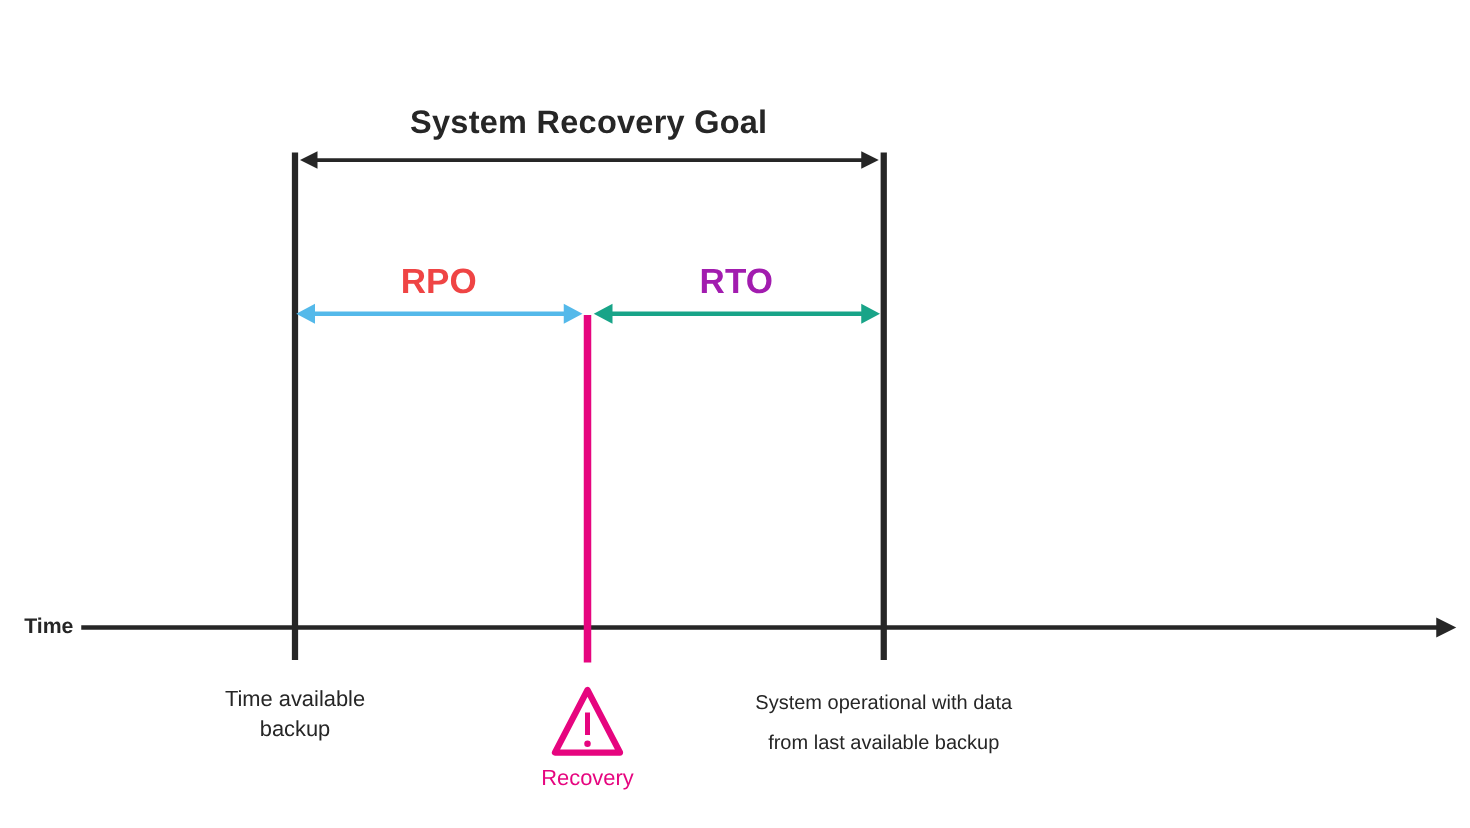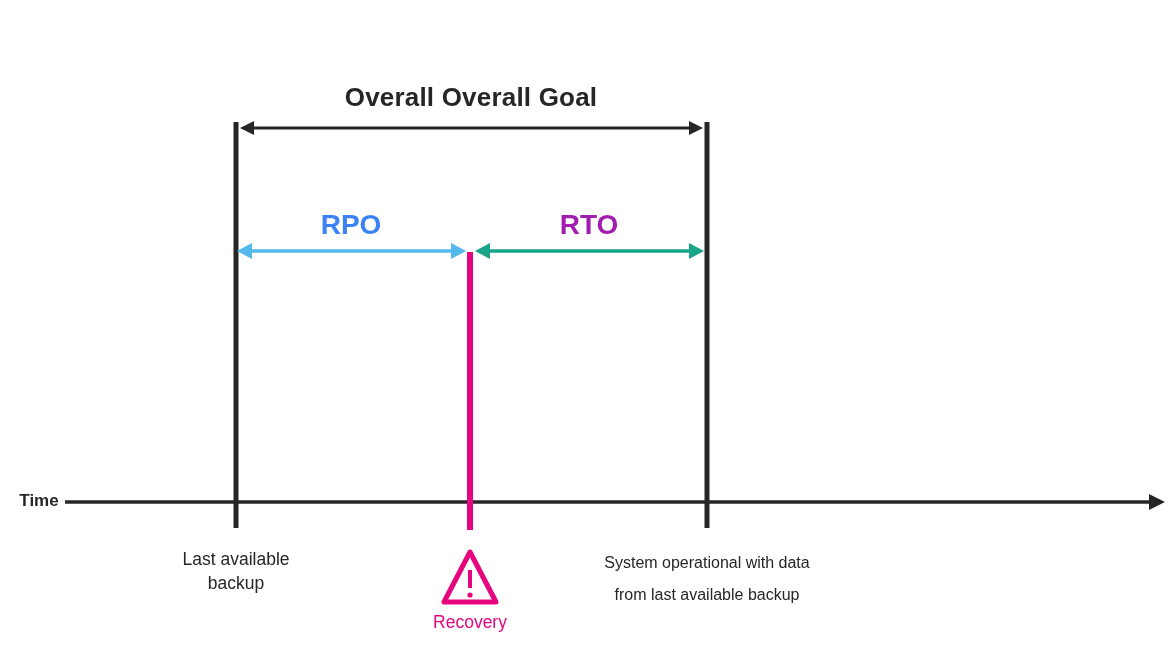--- a/index.html
+++ b/index.html
@@ -34,21 +34,21 @@
     font-size: 26px;
     font-weight: 700;
     letter-spacing: 0.2px;
   }
   .rpo-label {
     left: 301px;
     top: 209px;
     width: 100px;
     font-size: 28px;
     font-weight: 700;
-    color: #3b82f6;
+    color: #ef4444;
   }
   .rto-label {
     left: 539px;
     top: 209px;
     width: 100px;
     font-size: 28px;
     font-weight: 700;
     color: #a21caf;
   }
   .time-label {
@@ -117,27 +117,27 @@
 
     <line x1="470" y1="252" x2="470" y2="530" stroke="#e6057f" stroke-width="6"></line>
 
     <g>
       <path d="M 470 552 L 444 602 L 496 602 Z" fill="none" stroke="#e6057f" stroke-width="5" stroke-linejoin="round"></path>
       <line x1="470" y1="570" x2="470" y2="588" stroke="#e6057f" stroke-width="4"></line>
       <circle cx="470" cy="595" r="2.6" fill="#e6057f"></circle>
     </g>
   </svg>
 
-  <div class="lbl diagram-title">Overall Overall Goal</div>
+  <div class="lbl diagram-title">System Recovery Goal</div>
 
   <div class="lbl rpo-label">RPO</div>
 
   <div class="lbl rto-label">RTO</div>
 
   <div class="lbl time-label">Time</div>
 
-  <div class="lbl left-marker-label">Last available backup</div>
+  <div class="lbl left-marker-label">Time available backup</div>
 
   <div class="lbl right-marker-label">System operational with data from last available backup</div>
 
   <div class="lbl incident-label">Recovery</div>
 
 </div>
 
 </body></html>

